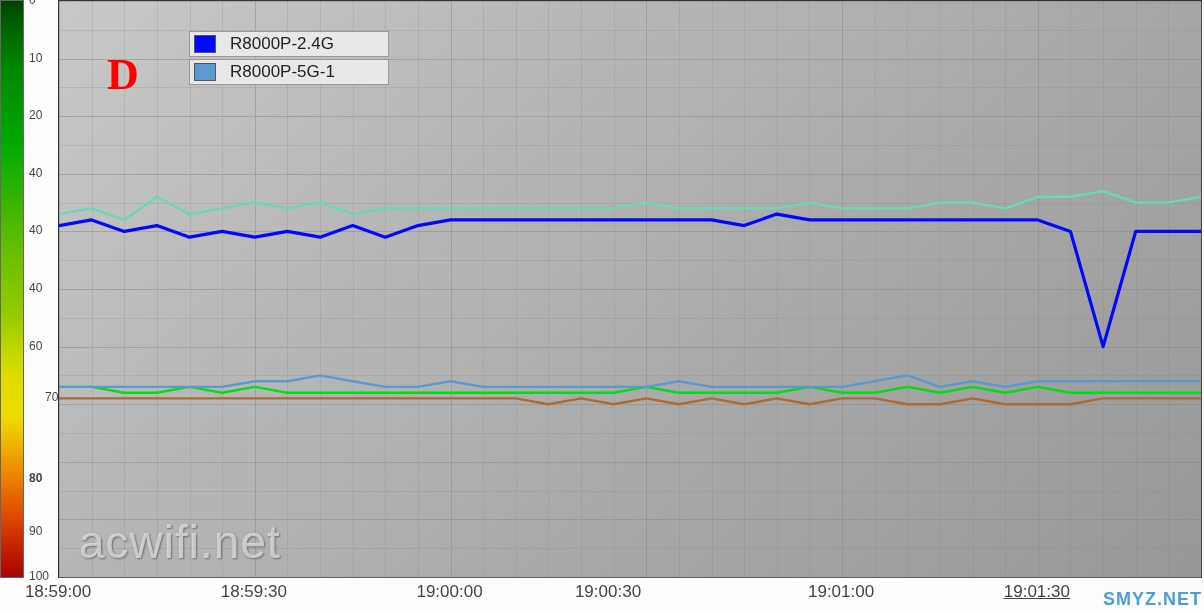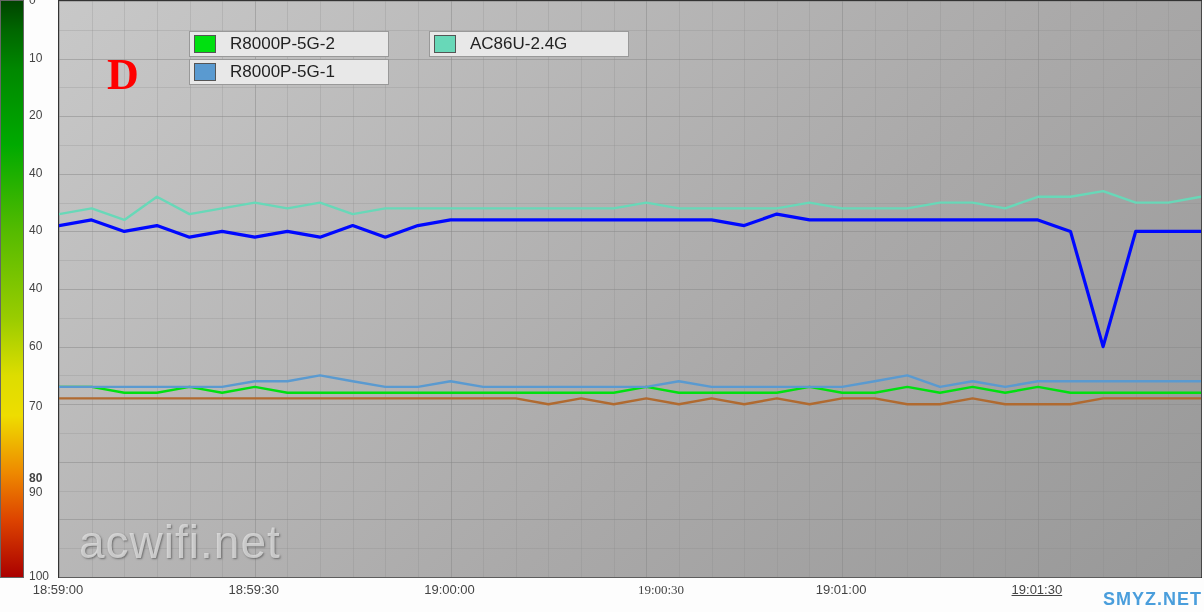--- a/index.html
+++ b/index.html
@@ -62,21 +62,21 @@
   }
   .grid-v {
     position: absolute;
     top: 0; bottom: 0;
     border-left: 1px solid #888;
     opacity: 0.7;
   }
   .x-tick {
     position: absolute;
     top: 582px;
-    font-size: 13px;
+    font-size: 17px;
     color: #444;
     transform: translateX(-50%);
   }
   .series-line {
     position: absolute;
     left: 0; top: 0;
     width: 100%; height: 100%;
     pointer-events: none;
   }
   .annotation {
@@ -149,23 +149,23 @@
   <div class="gradient-bar"></div>
 
   <div id="y-ticks">
       <div class="y-tick" style="top: 0px;">0</div>
       <div class="y-tick" style="top: 57.6px;">10</div>
       <div class="y-tick" style="top: 115.2px;">20</div>
       <div class="y-tick" style="top: 172.8px;">40</div>
       <div class="y-tick" style="top: 230.4px;">40</div>
       <div class="y-tick" style="top: 288px;">40</div>
       <div class="y-tick" style="top: 345.6px;">60</div>
-      <div class="y-tick" style="top: 406px;">70</div>
+      <div class="y-tick" style="top: 397px; margin-left: 16px;">70</div>
       <div class="y-tick" style="top: 478px; font-weight: bold;">80</div>
-      <div class="y-tick" style="top: 492px;">90</div>
+      <div class="y-tick" style="top: 531px;">90</div>
       <div class="y-tick" style="top: 576px;">100</div>
     </div>
 
   <div class="plot-area">
 
     <div id="grid">
         <div class="grid-h" style="top: 0px; opacity: 0.5;"></div>
         <div class="grid-h" style="top: 28.8px; opacity: 0.25;"></div>
         <div class="grid-h" style="top: 57.6px; opacity: 0.5;"></div>
         <div class="grid-h" style="top: 86.4px; opacity: 0.25;"></div>
@@ -222,52 +222,48 @@
         <div class="grid-v" style="left: 1076.74px; opacity: 0.25;"></div>
         <div class="grid-v" style="left: 1109.37px; opacity: 0.25;"></div>
         <div class="grid-v" style="left: 1142px; opacity: 0.25;"></div>
       </div>
 
     <div class="annotation">D</div>
 
     <div class="legend" style="left:130px;">
       <div class="legend-col" id="legend-col1">
           <div class="legend-item">
-            <div class="legend-swatch" style="background: rgb(0, 224, 16);"></div>
-            <span>R8000P-5G-2</span>
+            <div class="legend-swatch" style="background: rgb(0, 8, 255);"></div>
+            <span>R8000P-2.4G</span>
           </div>
           <div class="legend-item">
             <div class="legend-swatch" style="background: rgb(90, 154, 208);"></div>
             <span>R8000P-5G-1</span>
           </div>
         </div>
       <div class="legend-col" id="legend-col2">
-          <div class="legend-item">
-            <div class="legend-swatch" style="background: rgb(104, 216, 184);"></div>
-            <span>AC86U-2.4G</span>
-          </div>
         </div>
     </div>
 
     <svg id="series-svg" class="series-line" viewBox="0 0 1142 576" preserveAspectRatio="none">
         <path d="M0.0 224.6 L32.6 218.9 L65.3 230.4 L97.9 224.6 L130.5 236.2 L163.1 230.4 L195.8 236.2 L228.4 230.4 L261.0 236.2 L293.7 224.6 L326.3 236.2 L358.9 224.6 L391.5 218.9 L424.2 218.9 L456.8 218.9 L489.4 218.9 L522.1 218.9 L554.7 218.9 L587.3 218.9 L619.9 218.9 L652.6 218.9 L685.2 224.6 L717.8 213.1 L750.5 218.9 L783.1 218.9 L815.7 218.9 L848.3 218.9 L881.0 218.9 L913.6 218.9 L946.2 218.9 L978.9 218.9 L1011.5 230.4 L1044.1 345.6 L1076.7 230.4 L1109.4 230.4 L1142.0 230.4 " fill="none" stroke="#0008ff" stroke-width="3.2" stroke-linejoin="round" stroke-linecap="round"></path>
         <path d="M0.0 385.9 L32.6 385.9 L65.3 391.7 L97.9 391.7 L130.5 385.9 L163.1 391.7 L195.8 385.9 L228.4 391.7 L261.0 391.7 L293.7 391.7 L326.3 391.7 L358.9 391.7 L391.5 391.7 L424.2 391.7 L456.8 391.7 L489.4 391.7 L522.1 391.7 L554.7 391.7 L587.3 385.9 L619.9 391.7 L652.6 391.7 L685.2 391.7 L717.8 391.7 L750.5 385.9 L783.1 391.7 L815.7 391.7 L848.3 385.9 L881.0 391.7 L913.6 385.9 L946.2 391.7 L978.9 385.9 L1011.5 391.7 L1044.1 391.7 L1076.7 391.7 L1109.4 391.7 L1142.0 391.7 " fill="none" stroke="#00e010" stroke-width="2.4" stroke-linejoin="round" stroke-linecap="round"></path>
         <path d="M0.0 385.9 L32.6 385.9 L65.3 385.9 L97.9 385.9 L130.5 385.9 L163.1 385.9 L195.8 380.2 L228.4 380.2 L261.0 374.4 L293.7 380.2 L326.3 385.9 L358.9 385.9 L391.5 380.2 L424.2 385.9 L456.8 385.9 L489.4 385.9 L522.1 385.9 L554.7 385.9 L587.3 385.9 L619.9 380.2 L652.6 385.9 L685.2 385.9 L717.8 385.9 L750.5 385.9 L783.1 385.9 L815.7 380.2 L848.3 374.4 L881.0 385.9 L913.6 380.2 L946.2 385.9 L978.9 380.2 L1011.5 380.2 L1044.1 380.2 L1076.7 380.2 L1109.4 380.2 L1142.0 380.2 " fill="none" stroke="#5a9ad0" stroke-width="2.4" stroke-linejoin="round" stroke-linecap="round"></path>
         <path d="M0.0 213.1 L32.6 207.4 L65.3 218.9 L97.9 195.8 L130.5 213.1 L163.1 207.4 L195.8 201.6 L228.4 207.4 L261.0 201.6 L293.7 213.1 L326.3 207.4 L358.9 207.4 L391.5 207.4 L424.2 207.4 L456.8 207.4 L489.4 207.4 L522.1 207.4 L554.7 207.4 L587.3 201.6 L619.9 207.4 L652.6 207.4 L685.2 207.4 L717.8 207.4 L750.5 201.6 L783.1 207.4 L815.7 207.4 L848.3 207.4 L881.0 201.6 L913.6 201.6 L946.2 207.4 L978.9 195.8 L1011.5 195.8 L1044.1 190.1 L1076.7 201.6 L1109.4 201.6 L1142.0 195.8 " fill="none" stroke="#68d8b8" stroke-width="2.4" stroke-linejoin="round" stroke-linecap="round"></path>
         <path d="M0.0 397.4 L32.6 397.4 L65.3 397.4 L97.9 397.4 L130.5 397.4 L163.1 397.4 L195.8 397.4 L228.4 397.4 L261.0 397.4 L293.7 397.4 L326.3 397.4 L358.9 397.4 L391.5 397.4 L424.2 397.4 L456.8 397.4 L489.4 403.2 L522.1 397.4 L554.7 403.2 L587.3 397.4 L619.9 403.2 L652.6 397.4 L685.2 403.2 L717.8 397.4 L750.5 403.2 L783.1 397.4 L815.7 397.4 L848.3 403.2 L881.0 403.2 L913.6 397.4 L946.2 403.2 L978.9 403.2 L1011.5 403.2 L1044.1 397.4 L1076.7 397.4 L1109.4 397.4 L1142.0 397.4 " fill="none" stroke="#b06a30" stroke-width="2.4" stroke-linejoin="round" stroke-linecap="round"></path>
       </svg>
 
     <div class="watermark1">acwifi.net</div>
 
   </div>
 
   <div id="x-ticks">
       <div class="x-tick" style="left: 58px;">18:59:00</div>
       <div class="x-tick" style="left: 253.771px;">18:59:30</div>
       <div class="x-tick" style="left: 449.543px;">19:00:00</div>
-      <div class="x-tick" style="left: 661px; font-family: Liberation Serif, serif;">19:00:30</div>
+      <div class="x-tick" style="left: 608px;">19:00:30</div>
       <div class="x-tick" style="left: 841.086px;">19:01:00</div>
       <div class="x-tick" style="left: 1036.86px; text-decoration: underline;">19:01:30</div>
     </div>
 
   <div class="watermark2">SMYZ.NET</div>
 
 </div>
 
 </body></html>

